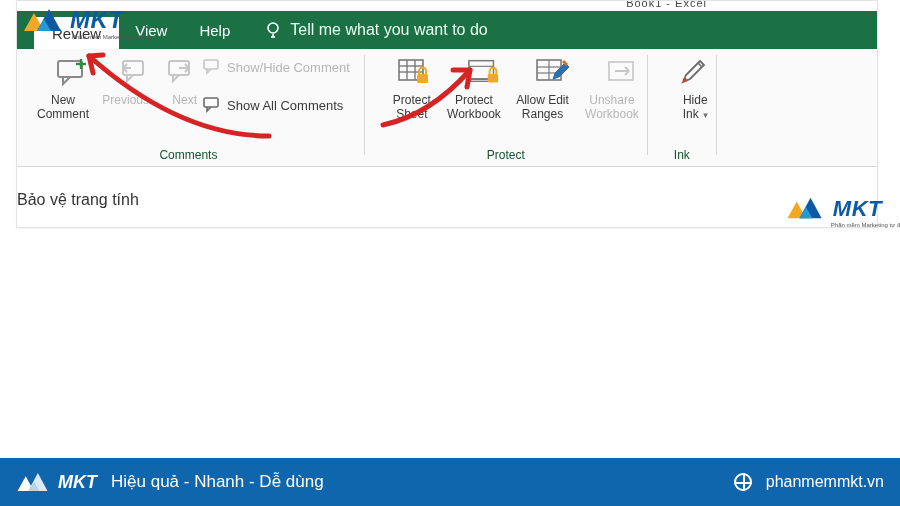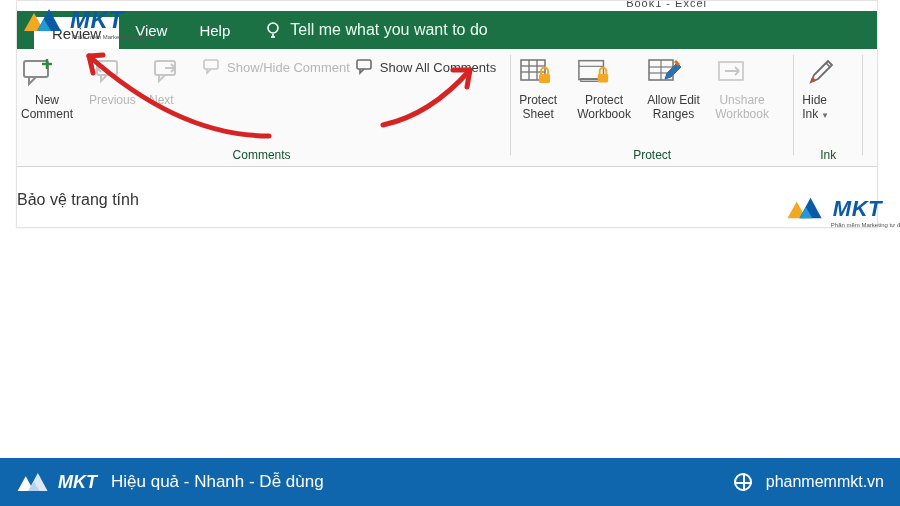--- a/index.html
+++ b/index.html
@@ -13,26 +13,26 @@
   .tab.active{background:#fff;color:#333;margin-top:6px;height:32px;padding:0 18px}
   .tellme{display:flex;align-items:center;gap:8px;margin-left:18px;font-size:16px;color:#eafff2}
   .bulb{display:inline-block;width:18px;height:18px}
   
   .ribbon{position:absolute;left:0;right:0;top:48px;height:118px;background:#fafafa;border-bottom:1px solid #d6d6d6}
   .ribbon-inner{display:flex;height:100%;align-items:stretch}
   .sep{width:1px;background:#d6d6d6;margin:6px 0 0 0;height:100px}
   .group{display:flex;flex-direction:column;justify-content:space-between;padding:4px 8px 2px 8px}
   .group-row{display:flex;align-items:flex-start}
   .group-label{text-align:center;font-size:12px;color:#14532d;padding-bottom:2px}
-  .bigbtn{display:flex;flex-direction:column;align-items:flex-start;justify-content:flex-start;width:68px;padding-top:2px;cursor:pointer}
+  .bigbtn{display:flex;flex-direction:column;align-items:flex-end;justify-content:flex-start;width:68px;padding-top:2px;cursor:pointer}
   .bigbtn.dis{color:#b6b6b6;cursor:default}
   .bigbtn .lbl{font-size:12px;line-height:14px;text-align:center;margin-top:4px;color:#3a3a3a}
   .bigbtn.dis .lbl{color:#b6b6b6}
   .iconbox{width:34px;height:34px;display:flex;align-items:center;justify-content:center;position:relative}
-  .smallstack{display:flex;flex-direction:row;gap:6px;padding:6px 6px 0 6px}
+  .smallstack{display:flex;flex-direction:column;gap:22px;padding:6px 6px 0 6px}
   .smallbtn{display:flex;align-items:center;gap:6px;font-size:13px;color:#3a3a3a;cursor:pointer;white-space:nowrap}
   .caret{font-size:9px;margin-left:2px;color:#6d6d6d}
   
   .caption{position:absolute;left:0;right:0;top:190px;text-align:left;font-size:16px;color:#333}
   
   .logo-mkt{position:absolute;display:flex;align-items:center;gap:6px;font-weight:800;font-style:italic}
   .logo-mkt .tri{position:relative;width:42px;height:26px}
   .logo-mkt .txt{font-size:24px;color:#0a5aa5;letter-spacing:.5px}
   .logo-mkt .sub{position:absolute;font-size:6px;font-style:normal;font-weight:400;color:#555;white-space:nowrap}
   .logo-top{left:22px;top:6px;z-index:10}

